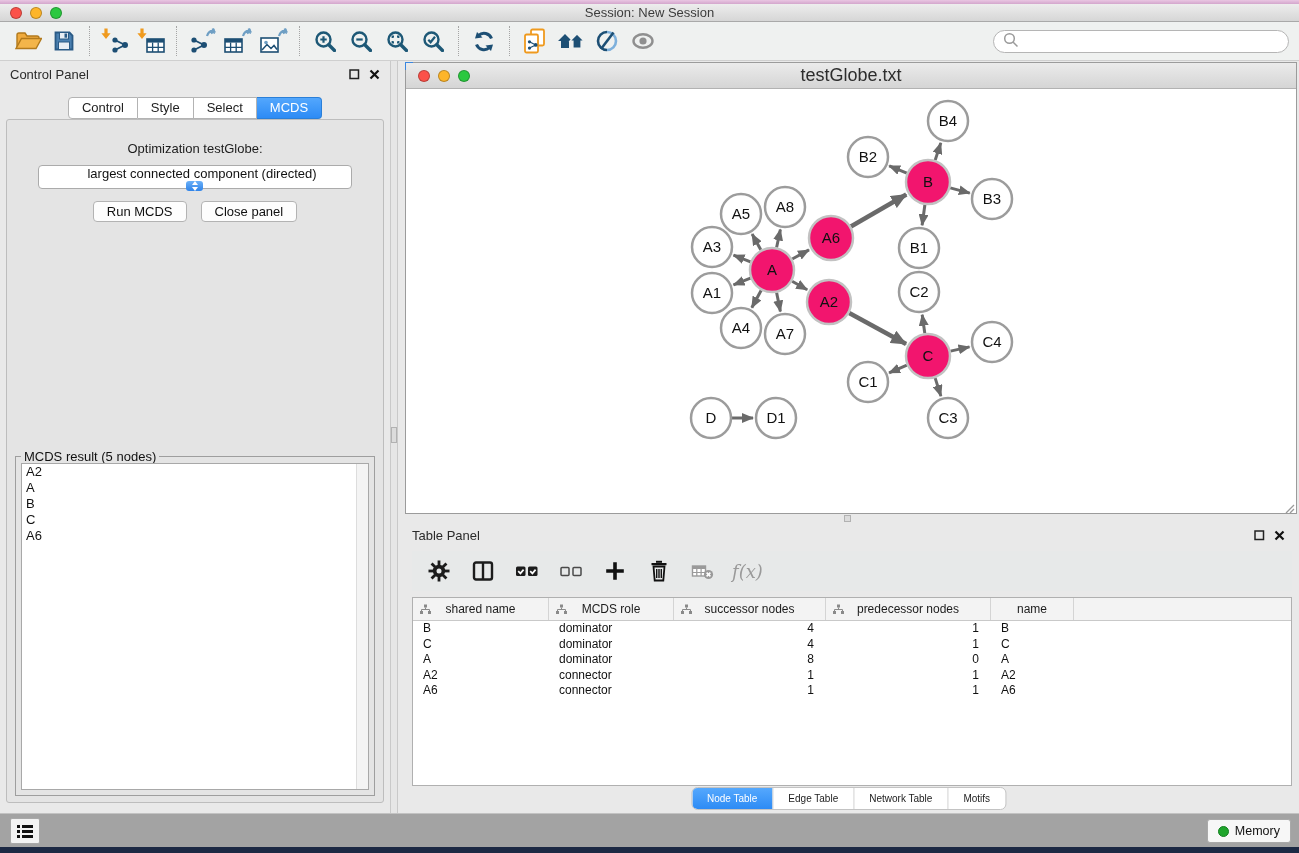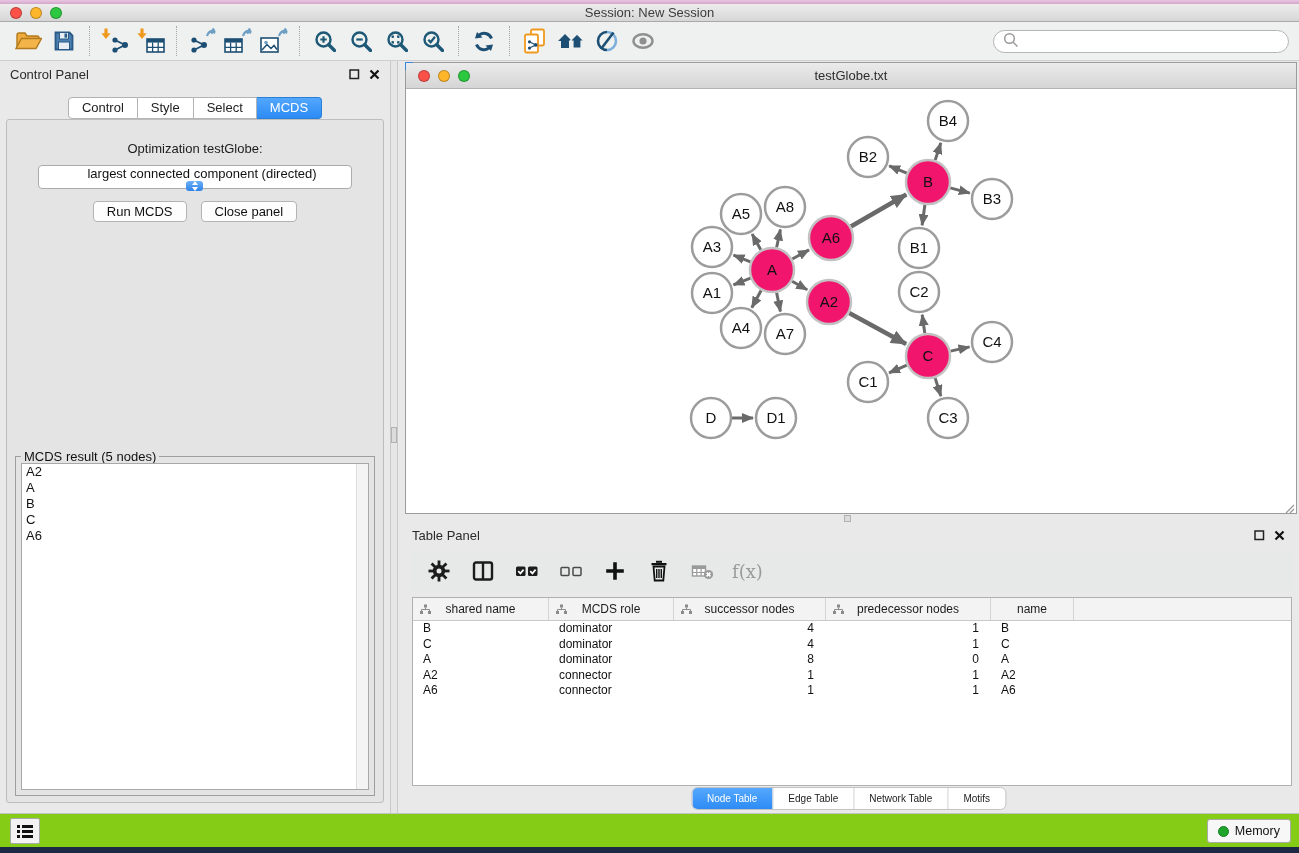--- a/index.html
+++ b/index.html
@@ -71,53 +71,53 @@
     border-left:1px solid #ddd; }
   .result-item { font-size:13px; line-height:16px; padding-left:4px; color:#111; }
   
   .net-window { position:absolute; left:7px; top:1px; width:892px; height:452px; background:#fff;
     border:1px solid #9b9b9b; }
   .net-corner { position:absolute; left:-1px; top:-1px; width:8px; height:8px;
     border-left:3px solid #3a86df; border-top:3px solid #3a86df; }
   .net-titlebar { height:26px; background:linear-gradient(#ebebeb,#d5d5d5); border-bottom:1px solid #b2b2b2;
     display:flex; align-items:center; position:relative; }
   .net-titlebar .tl-group { margin-left:12px; }
-  .net-title { position:absolute; left:0; right:0; text-align:center; font-size:13px; color:#2d2d2d; }
+  .net-title { position:absolute; left:0; right:0; text-align:center; font-size:18px; color:#2d2d2d; }
   .net-canvas { position:relative; width:890px; height:424px; }
   .net-grip { position:absolute; right:1px; bottom:1px; width:12px; height:12px; }
   
   .h-divider { position:absolute; left:0; right:0; top:453px; height:9px; }
   .h-grip { position:absolute; left:446px; top:1px; width:7px; height:7px; background:#dcdcdc;
     border:1px solid #b2b2b2; }
   
   .table-panel { position:absolute; left:0; right:0; top:462px; bottom:0; }
   .tp-header { height:24px; display:flex; align-items:center; padding:0 14px; }
   .tp-title { font-size:13px; color:#2b2b2b; }
   .tp-toolbar { margin:4px 7px 0 14px; height:40px; background:#e7e9e9; display:flex; align-items:center;
     padding:0 12px; gap:14px; }
   .tp-btn { width:30px; height:30px; display:flex; align-items:center; justify-content:center; cursor:pointer; }
-  .fx-label { font-size:18px; color:#9a9a9a; font-family:"DejaVu Serif", serif; cursor:default; }
+  .fx-label { font-size:18px; color:#9a9a9a; font-family:"DejaVu Serif", serif; font-style:italic; cursor:default; }
   .tbl-wrap { position:absolute; left:14px; right:7px; top:74px; height:189px; background:#fff;
     border:1px solid #b0b0b0; overflow:hidden; }
   .tbl-head { display:flex; height:23px; background:#f3f3f3; border-bottom:1px solid #c9c9c9; }
   .th { position:relative; display:flex; align-items:center; justify-content:center; font-size:12px;
     color:#1c1c1c; border-right:1px solid #d4d4d4; cursor:pointer; }
   .th .hicon { position:absolute; left:6px; top:6px; }
   .tbl-body { }
   .tr { display:flex; height:15.6px; }
   .td { font-size:12px; line-height:15.6px; color:#111; white-space:nowrap; overflow:hidden; }
   .td.left { text-align:left; padding-left:10px; }
   .td.right { text-align:right; padding-right:12px; }
   .tp-tabs { position:absolute; bottom:3px; left:50%; transform:translateX(-50%); display:flex;
     background:#fff; border:1px solid #c3c3c3; border-radius:6px; overflow:hidden; height:23px; }
   .tp-tab { font-size:10px; line-height:22px; padding:0 15px; color:#1c1c1c; border-left:1px solid #d2d2d2; cursor:pointer; }
   .tp-tab:first-child { border-left:none; }
   .tp-tab.active { background:linear-gradient(#55a8fd,#2d8bf5); color:#fff; }
   
-  .statusbar { position:absolute; left:0; top:813px; width:100%; height:34px; background:#84cc16;
+  .statusbar { position:absolute; left:0; top:813px; width:100%; height:34px; background:#a3a3a3;
     border-top:1px solid #c2c2c2; }
   .list-btn { position:absolute; left:10px; top:4px; width:30px; height:26px; background:#f3f3f3;
     border:1px solid #a9a9a9; border-radius:2px; display:flex; align-items:center; justify-content:center; cursor:pointer; }
   .memory-btn { position:absolute; right:8px; top:5px; height:24px; background:#f7f7f7; border:1px solid #a9a9a9;
     border-radius:3px; display:flex; align-items:center; gap:6px; padding:0 10px; cursor:pointer; }
   .memory-dot { width:11px; height:11px; border-radius:50%; background:#1fa52c; border:1px solid #147f20; }
   .memory-label { font-size:12.5px; color:#111; }
   .navy-strip { position:absolute; left:0; bottom:0; width:100%; height:6px; background:#1c2944; }
 </style>
 </head>

